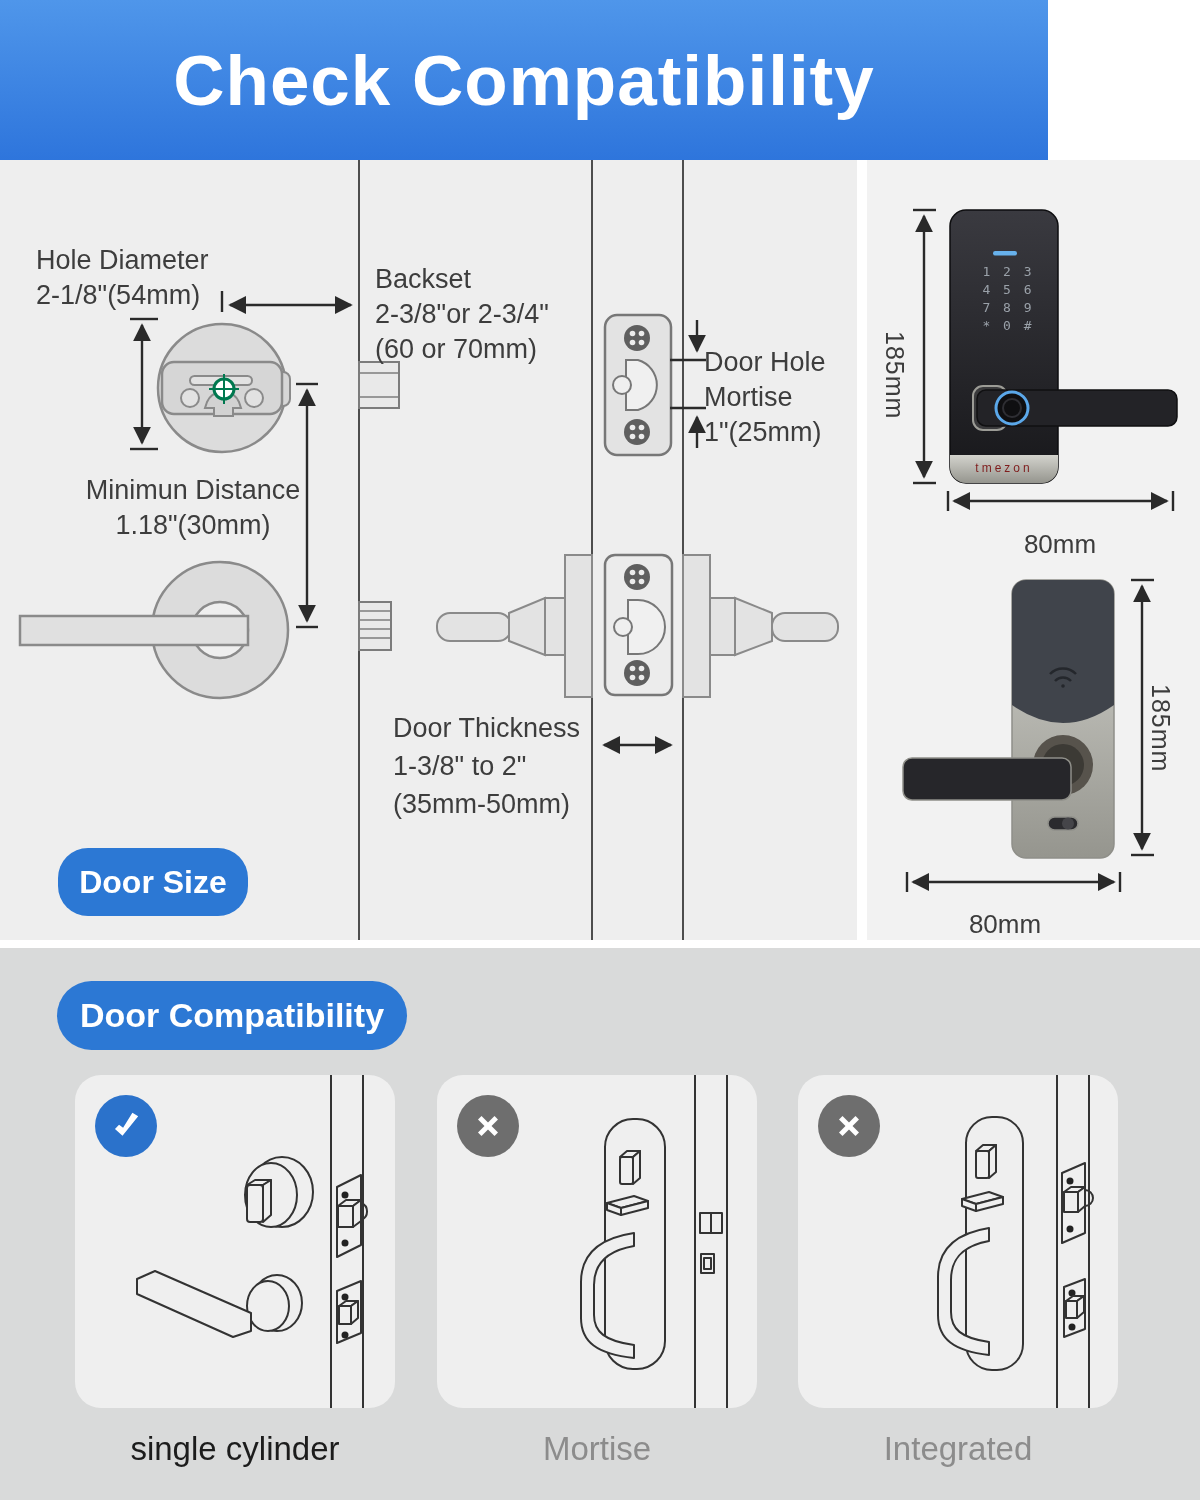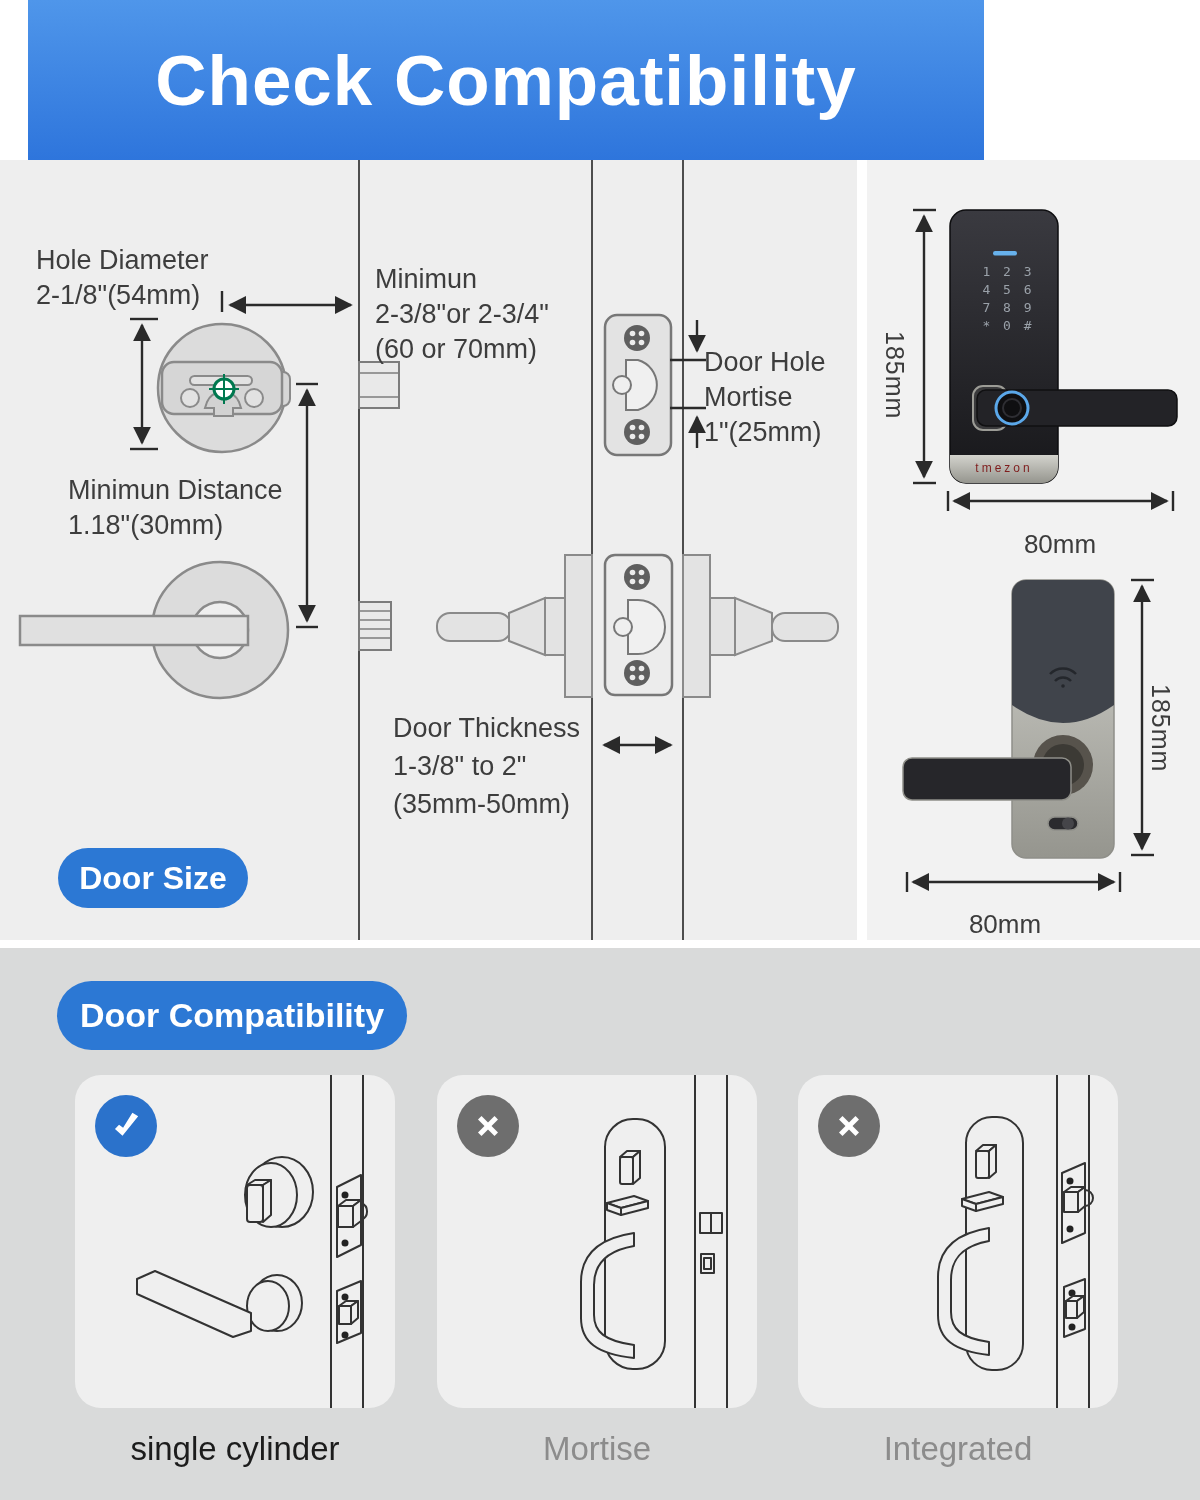--- a/index.html
+++ b/index.html
@@ -1,32 +1,32 @@
 <!DOCTYPE html>
 <html><head>
 <meta charset="utf-8">
 <style>
   html,body{margin:0;padding:0;background:#ffffff;}
   .canvas{position:relative;width:1200px;height:1500px;background:#ffffff;overflow:hidden;
           font-family:"Liberation Sans","DejaVu Sans",sans-serif;}
   .abs{position:absolute;}
   
-  .header{left:0;top:0;width:956px;height:160px;
+  .header{left:0;top:0;width:1048px;height:160px;
           background:linear-gradient(180deg,#4f96ea 0%,#2e75dc 100%);
-          display:flex;align-items:center;justify-content:center;margin-left:28px;}
+          display:flex;align-items:center;justify-content:center;}
   .header-title{color:#ffffff;font-size:71px;font-weight:bold;letter-spacing:1px;}
   
   .panel-main{left:0;top:160px;width:857px;height:780px;background:#eeeeee;}
   .panel-right{left:867px;top:160px;width:333px;height:780px;background:#f2f2f2;}
   .panel-bottom{left:0;top:948px;width:1200px;height:552px;background:#d9dada;}
   
   .dlabel{color:#3d3d3d;font-size:27px;line-height:35px;white-space:nowrap;}
   .pill{background:#2c78d4;color:#ffffff;display:flex;align-items:center;justify-content:center;
         font-weight:bold;}
-  .pill-door-size{left:58px;top:848px;width:190px;height:60px;border-radius:30px;font-size:32px;}
+  .pill-door-size{left:58px;top:848px;width:190px;height:68px;border-radius:30px;font-size:32px;}
   .pill-door-compat{left:57px;top:981px;width:350px;height:69px;border-radius:35px;font-size:34px;}
   
   .keypad{left:976px;top:262px;width:62px;height:72px;display:grid;
           grid-template-columns:repeat(3,1fr);align-items:center;justify-items:center;
           font-family:"DejaVu Sans Mono",monospace;font-size:13px;color:#9aa1a9;}
   .brand{left:950px;top:461px;width:108px;text-align:center;font-size:12px;
          letter-spacing:3px;color:#7f1d1d;}
   .dim-v{writing-mode:vertical-rl;font-size:25px;color:#3c3c3c;letter-spacing:1px;
          display:flex;align-items:center;justify-content:center;}
   .dim-h{font-size:26px;color:#3c3c3c;text-align:center;margin-top:16px;}
@@ -172,30 +172,30 @@
       <circle cx="220" cy="470" r="28" fill="#efefef" stroke="#8a8a8a" stroke-width="2.5"></circle>
       <rect x="20" y="456" width="228" height="29" fill="#e0e0e0" stroke="#8a8a8a" stroke-width="2.5"></rect>
     </g>
   </svg>
 
   <div class="abs dlabel" style="left:36px;top:243px">
     <div>Hole Diameter</div>
     <div>2-1/8"(54mm)</div>
   </div>
   <div class="abs dlabel" style="left:375px;top:262px">
-    <div>Minimun</div>
+    <div>Backset</div>
     <div>2-3/8"or 2-3/4"</div>
     <div>(60 or 70mm)</div>
   </div>
   <div class="abs dlabel" style="left:704px;top:345px">
     <div>Door Hole</div>
     <div>Mortise</div>
     <div>1"(25mm)</div>
   </div>
-  <div class="abs dlabel" style="left:68px;top:473px;width:250px;">
+  <div class="abs dlabel" style="left:68px;top:473px;width:250px;text-align:center">
     <div>Minimun Distance</div>
     <div>1.18"(30mm)</div>
   </div>
   <div class="abs dlabel" style="left:393px;top:709px;line-height:38px">
     <div>Door Thickness</div>
     <div>1-3/8" to 2"</div>
     <div>(35mm-50mm)</div>
   </div>
   <div class="abs pill pill-door-size">
     <span>Door Size</span>

